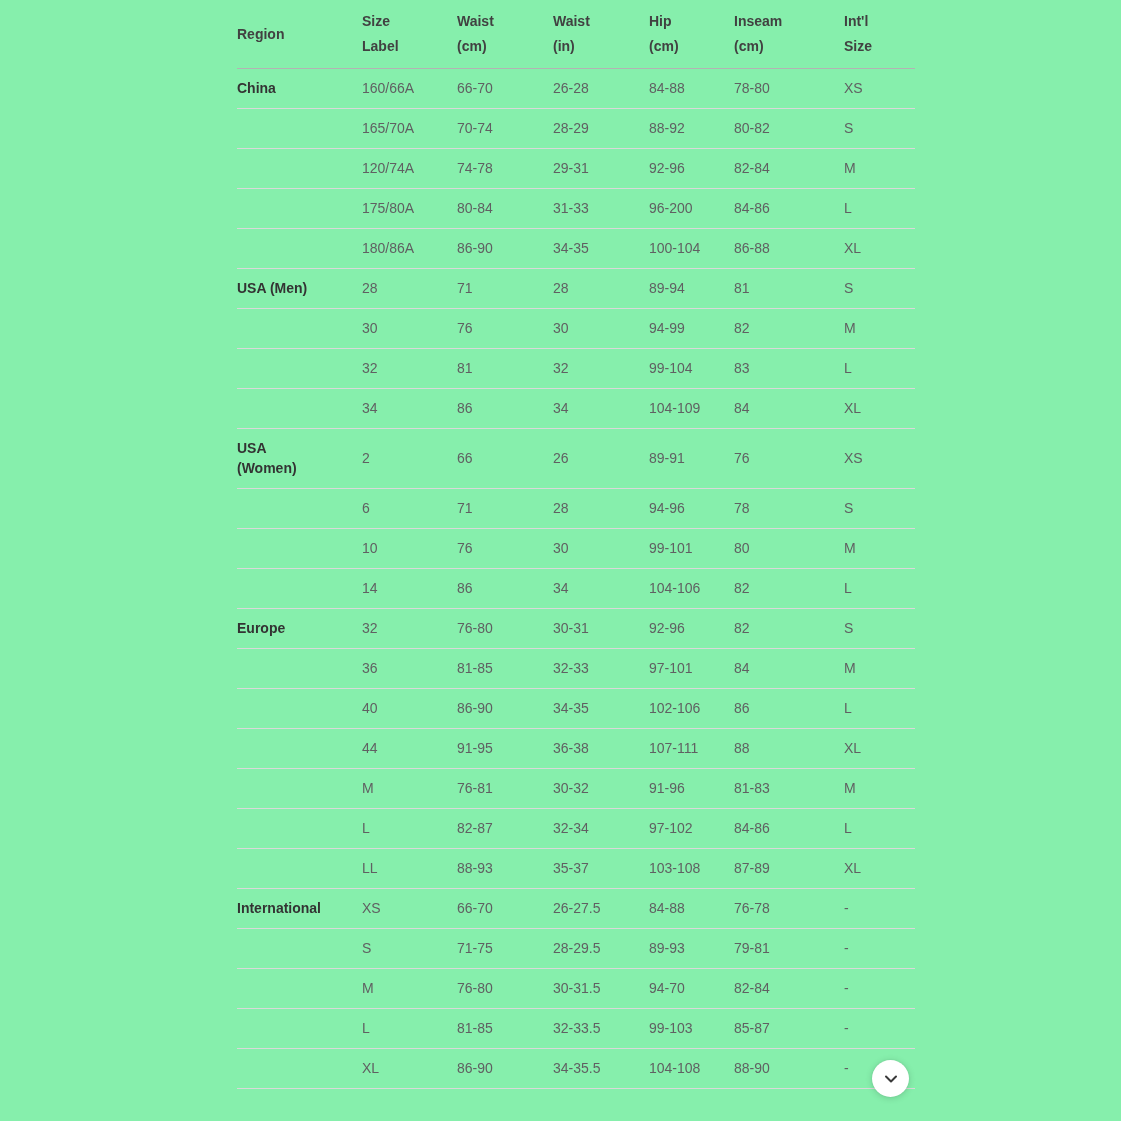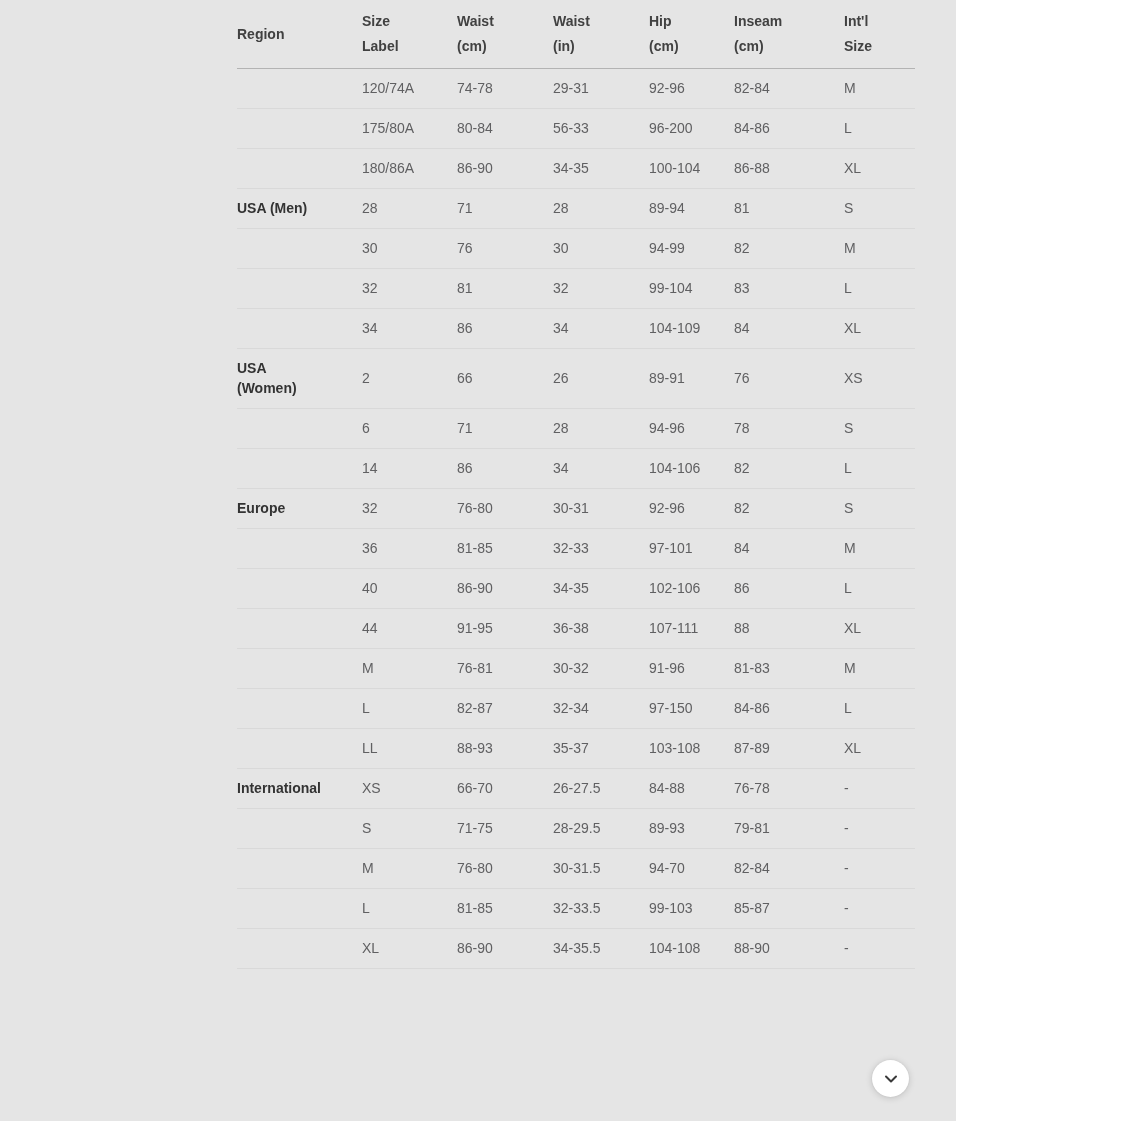--- a/index.html
+++ b/index.html
@@ -5,23 +5,23 @@
   * { margin: 0; padding: 0; box-sizing: border-box; }
   html, body {
     width: 1121px;
     height: 1121px;
     background: #ffffff;
     font-family: "Liberation Sans", "DejaVu Sans", sans-serif;
     overflow: hidden;
   }
   .page {
     position: relative;
-    width: 956px;
+    width: 1121px;
     height: 1121px;
-    background: #e5e5e5;
+    background: #86efac;
   }
   .table-wrap {
     position: absolute;
     left: 237px;
     top: 0;
     width: 678px;
   }
   table {
     width: 100%;
     border-collapse: collapse;
@@ -116,33 +116,51 @@
               <div>(cm)</div>
             </th>
             <th>
               <div>Int'l</div>
               <div>Size</div>
             </th>
           </tr>
       </thead>
       <tbody id="table-body">
           <tr>
+            <td class="region">China</td>
+            <td>160/66A</td>
+            <td>66-70</td>
+            <td>26-28</td>
+            <td>84-88</td>
+            <td>78-80</td>
+            <td>XS</td>
+          </tr>
+          <tr>
+            <td class="region"></td>
+            <td>165/70A</td>
+            <td>70-74</td>
+            <td>28-29</td>
+            <td>88-92</td>
+            <td>80-82</td>
+            <td>S</td>
+          </tr>
+          <tr>
             <td class="region"></td>
             <td>120/74A</td>
             <td>74-78</td>
             <td>29-31</td>
             <td>92-96</td>
             <td>82-84</td>
             <td>M</td>
           </tr>
           <tr>
             <td class="region"></td>
             <td>175/80A</td>
             <td>80-84</td>
-            <td>56-33</td>
+            <td>31-33</td>
             <td>96-200</td>
             <td>84-86</td>
             <td>L</td>
           </tr>
           <tr>
             <td class="region"></td>
             <td>180/86A</td>
             <td>86-90</td>
             <td>34-35</td>
             <td>100-104</td>
@@ -198,20 +216,29 @@
             <td class="region"></td>
             <td>6</td>
             <td>71</td>
             <td>28</td>
             <td>94-96</td>
             <td>78</td>
             <td>S</td>
           </tr>
           <tr>
             <td class="region"></td>
+            <td>10</td>
+            <td>76</td>
+            <td>30</td>
+            <td>99-101</td>
+            <td>80</td>
+            <td>M</td>
+          </tr>
+          <tr>
+            <td class="region"></td>
             <td>14</td>
             <td>86</td>
             <td>34</td>
             <td>104-106</td>
             <td>82</td>
             <td>L</td>
           </tr>
           <tr>
             <td class="region">Europe</td>
             <td>32</td>
@@ -255,21 +282,21 @@
             <td>30-32</td>
             <td>91-96</td>
             <td>81-83</td>
             <td>M</td>
           </tr>
           <tr>
             <td class="region"></td>
             <td>L</td>
             <td>82-87</td>
             <td>32-34</td>
-            <td>97-150</td>
+            <td>97-102</td>
             <td>84-86</td>
             <td>L</td>
           </tr>
           <tr>
             <td class="region"></td>
             <td>LL</td>
             <td>88-93</td>
             <td>35-37</td>
             <td>103-108</td>
             <td>87-89</td>

